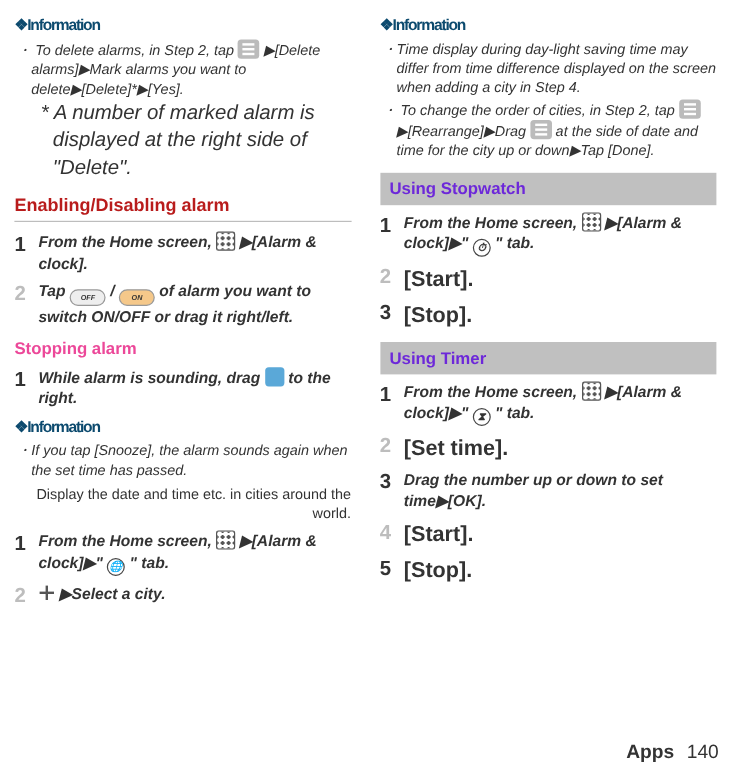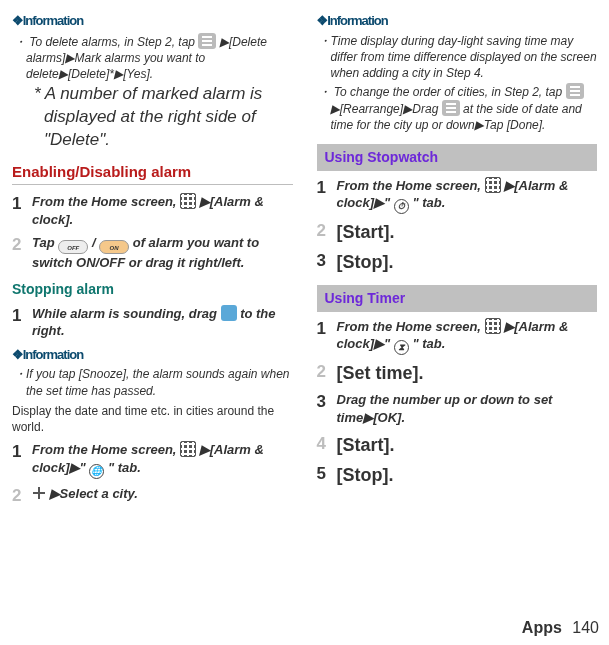--- a/index.html
+++ b/index.html
@@ -39,21 +39,21 @@
     font-weight: bold;
     font-size: 15px;
     color: #b91c1c;
     border-bottom: 1.5px solid #bdbdbd;
     padding-bottom: 2px;
     margin: 10px 0 8px 0;
   }
   .sub-h {
     font-weight: bold;
     font-size: 14px;
-    color: #0f766e;
+    color: #ec4899;
     margin: 8px 0 4px 0;
   }
   .step { display: flex; margin: 6px 0; }
   .step-num {
     font-weight: bold;
     font-size: 17px;
     width: 20px;
     flex-shrink: 0;
     color: #333;
   }
@@ -61,21 +61,21 @@
   .step-body { font-weight: bold; font-size: 13px; flex: 1; font-style: italic; }
   .step-plain { font-weight: bold; font-size: 18px; flex: 1; }
   .bar {
     background: #c0c0c0;
     color: #6d28d9;
     font-weight: bold;
     font-size: 14px;
     padding: 4px 8px;
     margin: 10px 0 6px 0;
   }
-  .intro { margin: 4px 0 6px 0; }
+  .intro { margin: 4px 0 6px 0; text-align: right; }
   .icon-box {
     display: inline-block;
     width: 18px; height: 16px;
     background: #bbb;
     border-radius: 3px;
     vertical-align: -3px;
     position: relative;
   }
   .icon-menu::after {
     content:"";

